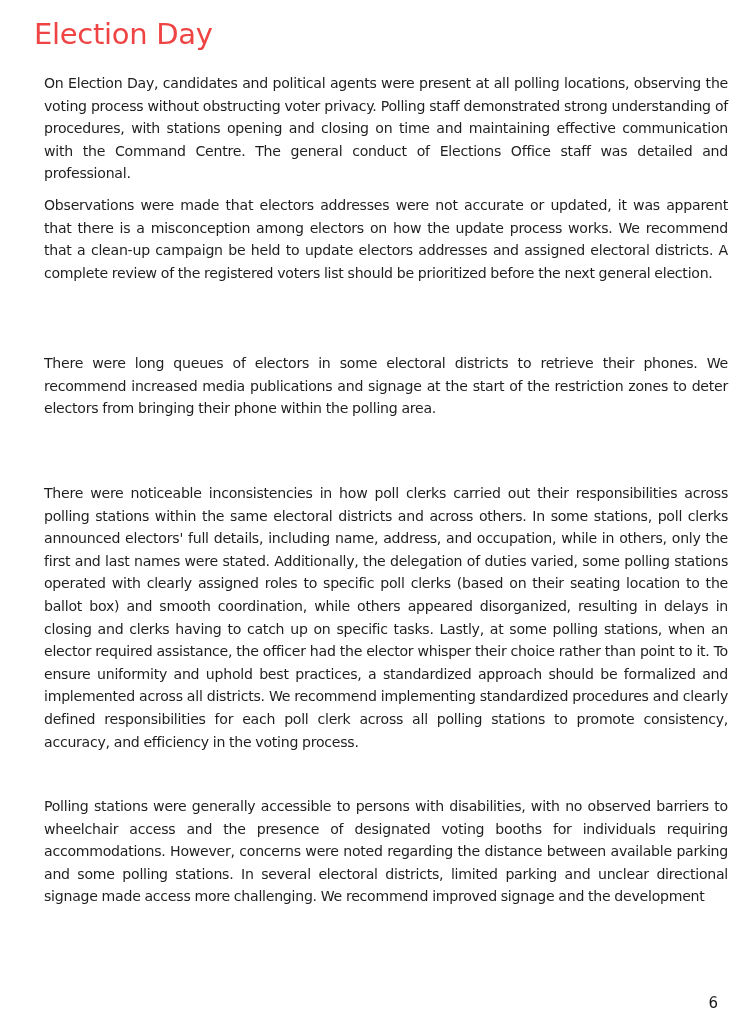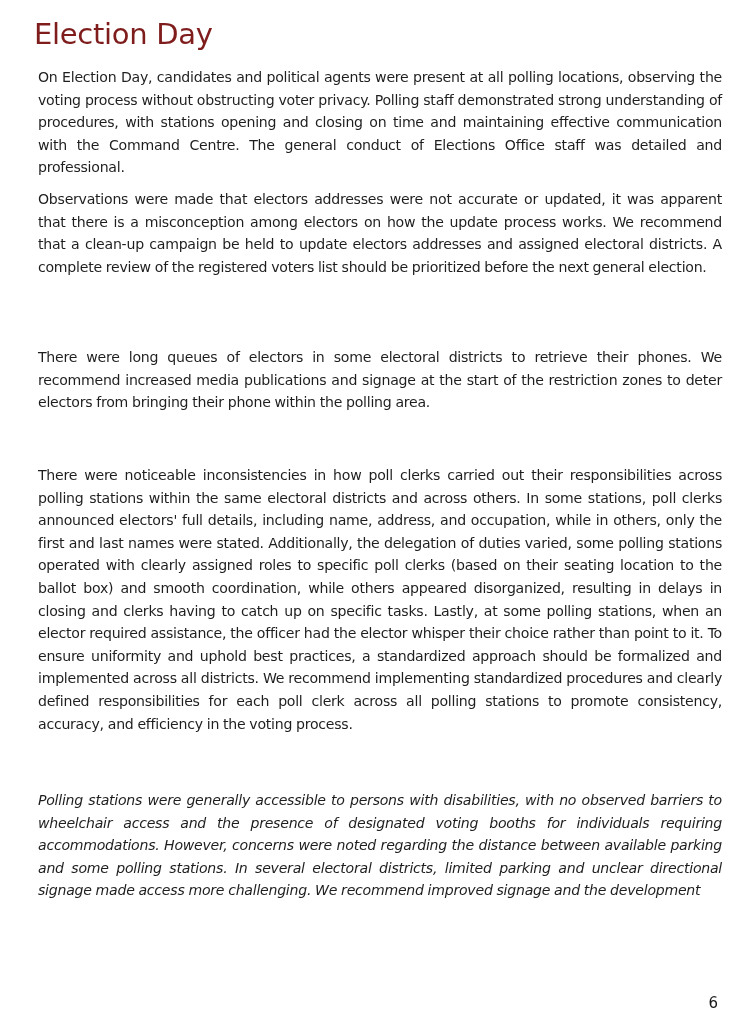--- a/index.html
+++ b/index.html
@@ -22,41 +22,41 @@
       width: 684px;
     }
     .title {
       margin: 0;
       position: absolute;
       top: 14px;
       left: 0;
       font-size: 29px;
       font-weight: normal;
       letter-spacing: -0.3px;
-      color: #7f1d1d;
+      color: #ef4444;
       line-height: 40px;
       white-space: nowrap;
     }
     .para {
       position: absolute;
       left: 0;
       width: 684px;
-      margin: 4px;
+      margin: 10px;
       font-size: 14.1px;
       line-height: 22.6px;
       text-align: justify;
       letter-spacing: -0.25px;
       word-spacing: -0.3px;
       color: #1e1e1e;
     }
     #p1 { top: 62px; }
     #p2 { top: 184px; }
     #p3 { top: 342px; }
-    #p4 { top: 460px; }
-    #p5 { top: 785px; font-style: italic; }
+    #p4 { top: 472px; }
+    #p5 { top: 785px; }
     .page-number {
       position: absolute;
       right: 19px;
       top: 994px;
       font-size: 15px;
       color: #1a1a1a;
     }
   </style>
 </head>
 <body>

